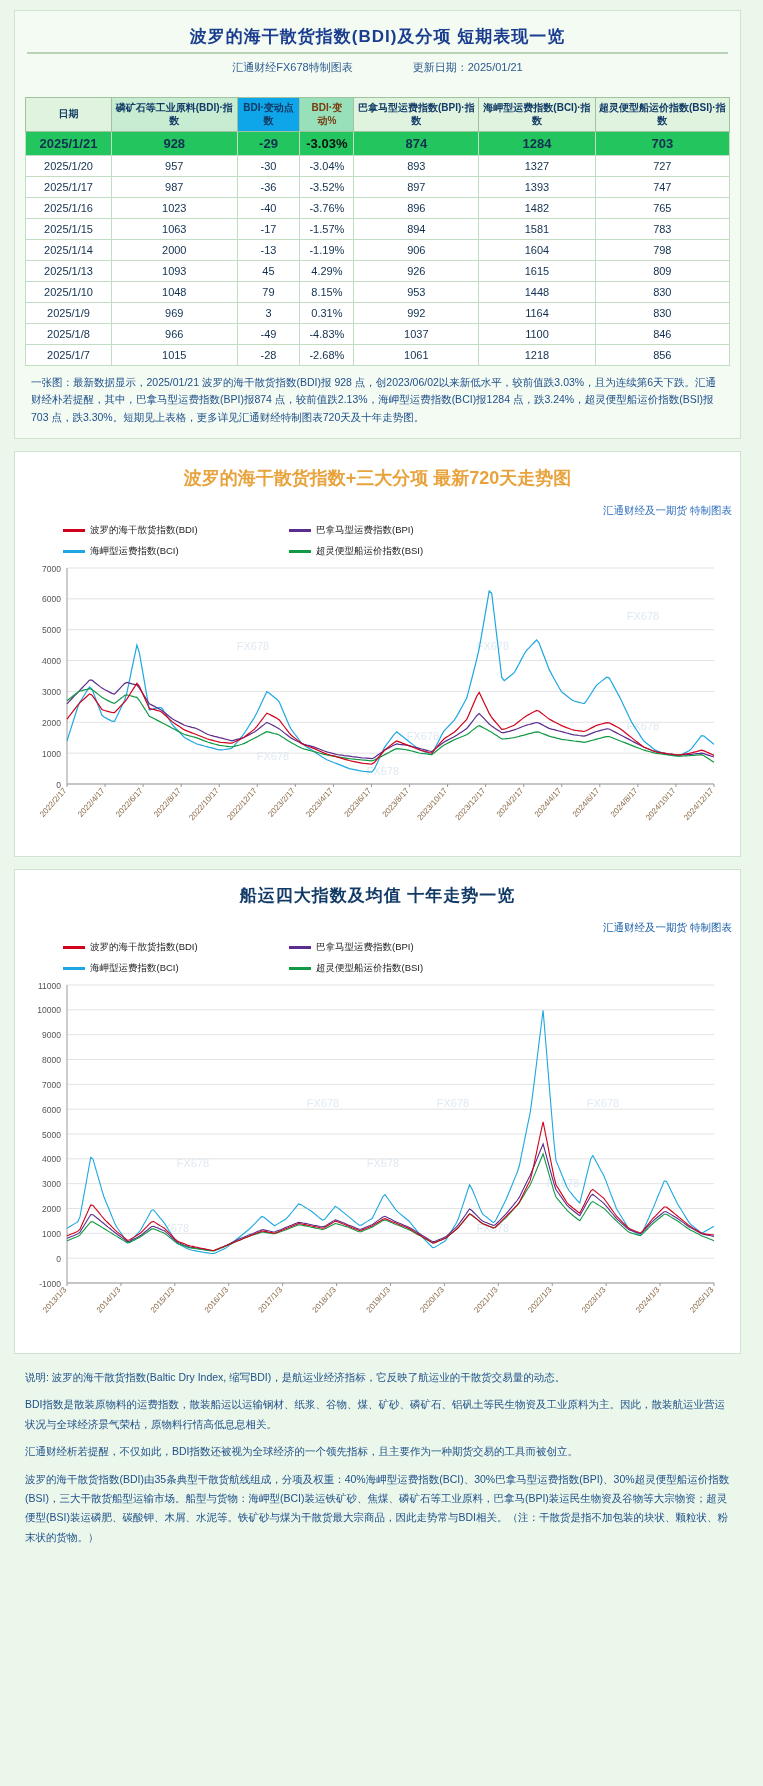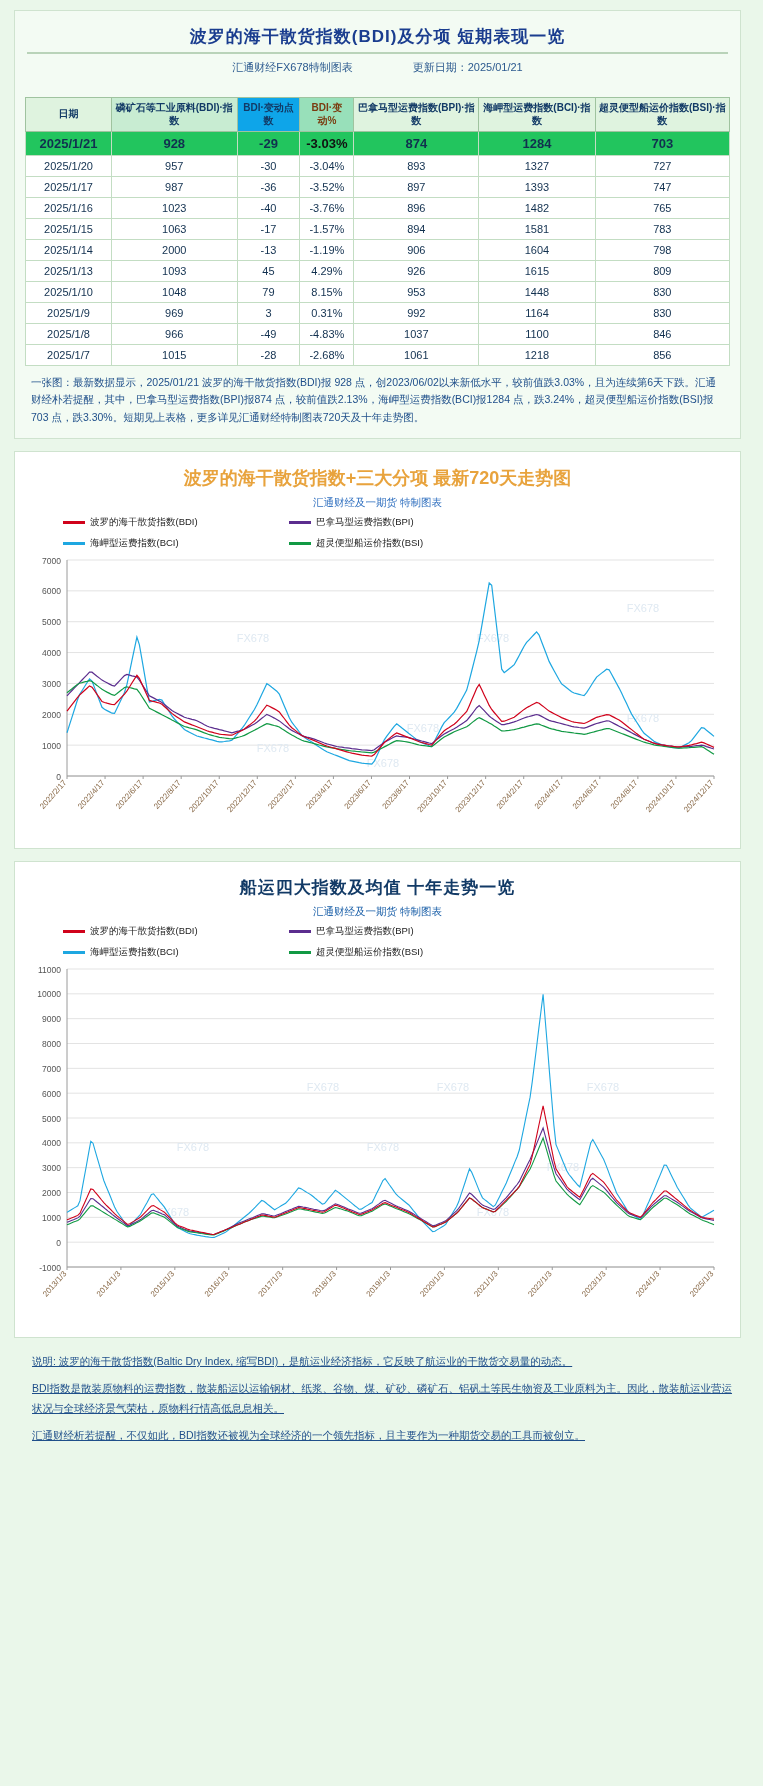--- a/index.html
+++ b/index.html
@@ -85,24 +85,24 @@
   }
   .chart-title {
     text-align: center;
     font-size: 18px;
     font-weight: bold;
     color: #e8a33d;
     padding-top: 4px;
   }
   .chart-title.dark { color: #123a66; font-size: 17px; letter-spacing: 1px; }
   .chart-sub {
-    text-align: center;
+    text-align: right;
     font-size: 10.5px;
     color: #2f6fbf;
-    margin-top: 6px;
+    margin-top: 14px;
     margin-bottom: 2px;
   }
   .chart-sub.dark { color: #1a5fa8; }
   .legend {
     display: flex;
     flex-wrap: wrap;
     gap: 8px 26px;
     font-size: 9.5px;
     color: #222;
     margin: 6px 0 2px 0;
@@ -114,21 +114,21 @@
   svg { display: block; }
   .wm { fill: #dfe9f2; font-size: 11px; font-family: "Liberation Sans", sans-serif; }
 
   
   .footer {
     font-size: 10.5px;
     color: #1f4f8a;
     line-height: 1.85;
     padding: 14px 6px 8px 6px;
   }
-  .footer p { margin: 0 0 8px 12px; text-decoration: underline; }
+  .footer p { margin: 0 0 8px 5px; }
 </style>
 </head>
 <body>
 
 <div class="page">
 
   <div class="panel table-panel">
     <div class="main-title">波罗的海干散货指数(BDI)及分项  短期表现一览</div>
     <div class="subline">
       <span>汇通财经FX678特制图表</span>
@@ -437,15 +437,16 @@
           <path d="M44.0 263.8 L46.2 262.9 L48.3 262.0 L50.5 261.1 L52.7 260.3 L54.8 259.4 L57.0 257.9 L59.1 255.2 L61.3 252.6 L63.5 249.9 L65.6 247.3 L67.8 244.7 L70.0 244.9 L72.1 246.2 L74.3 247.5 L76.5 248.8 L78.6 250.1 L80.8 251.5 L82.9 252.8 L85.1 254.1 L87.3 255.4 L89.4 256.7 L91.6 258.1 L93.8 259.4 L95.9 260.7 L98.1 262.0 L100.3 263.4 L102.4 264.7 L104.6 266.0 L106.8 265.4 L108.9 264.3 L111.1 263.2 L113.2 262.1 L115.4 261.0 L117.6 259.8 L119.7 258.3 L121.9 256.7 L124.1 255.2 L126.2 253.7 L128.4 252.1 L130.6 251.8 L132.7 252.7 L134.9 253.6 L137.0 254.5 L139.2 255.3 L141.4 256.2 L143.5 257.9 L145.7 259.6 L147.9 261.4 L150.0 263.1 L152.2 264.9 L154.4 266.4 L156.5 267.2 L158.7 268.0 L160.8 268.8 L163.0 269.6 L165.2 270.4 L167.3 270.9 L169.5 271.2 L171.7 271.5 L173.8 271.8 L176.0 272.1 L178.2 272.5 L180.3 272.8 L182.5 273.1 L184.7 273.4 L186.8 273.7 L189.0 274.0 L191.1 273.9 L193.3 273.1 L195.5 272.2 L197.6 271.3 L199.8 270.4 L202.0 269.5 L204.1 268.6 L206.3 267.6 L208.5 266.7 L210.6 265.7 L212.8 264.7 L214.9 263.8 L217.1 262.9 L219.3 262.0 L221.4 261.1 L223.6 260.2 L225.8 259.4 L227.9 258.6 L230.1 257.9 L232.3 257.2 L234.4 256.6 L236.6 255.9 L238.7 255.3 L240.9 255.3 L243.1 255.6 L245.2 255.9 L247.4 256.2 L249.6 256.6 L251.7 256.8 L253.9 256.0 L256.1 255.3 L258.2 254.5 L260.4 253.8 L262.6 253.0 L264.7 252.2 L266.9 251.3 L269.0 250.4 L271.2 249.6 L273.4 248.7 L275.5 247.8 L277.7 248.0 L279.9 248.4 L282.0 248.9 L284.2 249.3 L286.4 249.8 L288.5 250.2 L290.7 250.6 L292.8 251.1 L295.0 251.5 L297.2 252.0 L299.3 252.4 L301.5 252.0 L303.7 250.9 L305.8 249.8 L308.0 248.7 L310.2 247.6 L312.3 246.5 L314.5 247.0 L316.6 247.6 L318.8 248.3 L321.0 249.0 L323.1 249.6 L325.3 250.3 L327.5 251.2 L329.6 252.1 L331.8 253.0 L334.0 253.9 L336.1 254.7 L338.3 254.6 L340.5 253.7 L342.6 252.8 L344.8 251.9 L346.9 251.0 L349.1 250.2 L351.3 248.9 L353.4 247.5 L355.6 246.2 L357.8 244.9 L359.9 243.6 L362.1 243.0 L364.3 243.8 L366.4 244.7 L368.6 245.6 L370.7 246.5 L372.9 247.4 L375.1 248.2 L377.2 249.1 L379.4 250.0 L381.6 250.9 L383.7 251.8 L385.9 252.7 L388.1 253.8 L390.2 255.0 L392.4 256.2 L394.5 257.4 L396.7 258.6 L398.9 259.8 L401.0 261.0 L403.2 262.3 L405.4 263.5 L407.5 264.7 L409.7 266.0 L411.9 265.6 L414.0 264.7 L416.2 263.8 L418.4 263.0 L420.5 262.1 L422.7 261.1 L424.8 259.3 L427.0 257.6 L429.2 255.8 L431.3 254.1 L433.5 252.3 L435.7 250.1 L437.8 247.5 L440.0 244.8 L442.2 242.2 L444.3 239.6 L446.5 236.9 L448.6 237.9 L450.8 239.7 L453.0 241.4 L455.1 243.2 L457.3 245.0 L459.5 246.6 L461.6 247.4 L463.8 248.3 L466.0 249.2 L468.1 250.1 L470.3 251.0 L472.4 250.3 L474.6 248.3 L476.8 246.3 L478.9 244.3 L481.1 242.4 L483.3 240.4 L485.4 238.0 L487.6 235.6 L489.8 233.2 L491.9 230.7 L494.1 228.3 L496.3 225.6 L498.4 222.1 L500.6 218.6 L502.7 215.0 L504.9 211.5 L507.1 208.0 L509.2 203.4 L511.4 198.1 L513.6 192.8 L515.7 187.5 L517.9 182.2 L520.1 177.0 L522.2 184.2 L524.4 191.7 L526.5 199.2 L528.7 206.7 L530.9 214.1 L533.0 220.0 L535.2 222.6 L537.4 225.3 L539.5 227.9 L541.7 230.5 L543.9 233.2 L546.0 235.2 L548.2 237.0 L550.3 238.7 L552.5 240.5 L554.7 242.3 L556.8 243.7 L559.0 240.2 L561.2 236.7 L563.3 233.2 L565.5 229.6 L567.7 226.1 L569.8 224.6 L572.0 225.9 L574.2 227.2 L576.3 228.6 L578.5 229.9 L580.6 231.2 L582.8 233.2 L585.0 235.4 L587.1 237.6 L589.3 239.8 L591.5 242.0 L593.6 244.2 L595.8 246.2 L598.0 248.1 L600.1 250.1 L602.3 252.1 L604.4 254.1 L606.6 255.4 L608.8 256.1 L610.9 256.7 L613.1 257.4 L615.3 258.1 L617.4 258.7 L619.6 256.9 L621.8 254.7 L623.9 252.5 L626.1 250.3 L628.2 248.1 L630.4 246.0 L632.6 244.3 L634.7 242.5 L636.9 240.8 L639.1 239.0 L641.2 237.2 L643.4 237.2 L645.6 238.5 L647.7 239.9 L649.9 241.2 L652.1 242.5 L654.2 243.8 L656.4 245.3 L658.5 246.9 L660.7 248.4 L662.9 250.0 L665.0 251.5 L667.2 252.9 L669.4 254.0 L671.5 255.1 L673.7 256.2 L675.9 257.3 L678.0 258.4 L680.2 259.4 L682.3 260.2 L684.5 261.1 L686.7 262.0 L688.8 262.8 L691.0 263.7 " fill="none" stroke="#119944" stroke-width="1.1"></path>
           <path d="M44.0 258.8 L46.2 257.9 L48.3 257.1 L50.5 256.2 L52.7 255.3 L54.8 254.4 L57.0 252.1 L59.1 247.3 L61.3 242.4 L63.5 237.6 L65.6 232.7 L67.8 227.9 L70.0 228.4 L72.1 231.1 L74.3 233.7 L76.5 236.4 L78.6 239.0 L80.8 241.6 L82.9 243.8 L85.1 246.0 L87.3 248.2 L89.4 250.4 L91.6 252.6 L93.8 254.6 L95.9 256.4 L98.1 258.1 L100.3 259.9 L102.4 261.7 L104.6 263.4 L106.8 262.7 L108.9 261.4 L111.1 260.1 L113.2 258.8 L115.4 257.5 L117.6 256.0 L119.7 253.8 L121.9 251.6 L124.1 249.4 L126.2 247.2 L128.4 245.0 L130.6 244.6 L132.7 245.9 L134.9 247.2 L137.0 248.6 L139.2 249.9 L141.4 251.2 L143.5 253.3 L145.7 255.5 L147.9 257.7 L150.0 259.9 L152.2 262.1 L154.4 264.0 L156.5 264.9 L158.7 265.7 L160.8 266.6 L163.0 267.5 L165.2 268.4 L167.3 269.0 L169.5 269.4 L171.7 269.9 L173.8 270.3 L176.0 270.8 L178.2 271.2 L180.3 271.6 L182.5 272.1 L184.7 272.5 L186.8 273.0 L189.0 273.4 L191.1 273.5 L193.3 272.6 L195.5 271.7 L197.6 270.8 L199.8 269.9 L202.0 269.0 L204.1 268.2 L206.3 267.3 L208.5 266.4 L210.6 265.5 L212.8 264.6 L214.9 263.8 L217.1 262.9 L219.3 262.0 L221.4 261.1 L223.6 260.2 L225.8 259.4 L227.9 258.5 L230.1 257.6 L232.3 256.7 L234.4 255.8 L236.6 255.0 L238.7 254.1 L240.9 254.2 L243.1 254.6 L245.2 255.1 L247.4 255.5 L249.6 255.9 L251.7 256.3 L253.9 255.4 L256.1 254.5 L258.2 253.6 L260.4 252.7 L262.6 251.8 L264.7 251.0 L266.9 250.1 L269.0 249.2 L271.2 248.3 L273.4 247.4 L275.5 246.6 L277.7 246.8 L279.9 247.2 L282.0 247.6 L284.2 248.1 L286.4 248.5 L288.5 249.0 L290.7 249.4 L292.8 249.8 L295.0 250.3 L297.2 250.7 L299.3 251.2 L301.5 250.7 L303.7 249.3 L305.8 248.0 L308.0 246.7 L310.2 245.4 L312.3 244.1 L314.5 244.7 L316.6 245.6 L318.8 246.5 L321.0 247.3 L323.1 248.2 L325.3 249.1 L327.5 250.0 L329.6 250.9 L331.8 251.7 L334.0 252.6 L336.1 253.5 L338.3 253.3 L340.5 252.4 L342.6 251.6 L344.8 250.7 L346.9 249.8 L349.1 248.9 L351.3 247.6 L353.4 246.3 L355.6 245.0 L357.8 243.7 L359.9 242.3 L362.1 241.7 L364.3 242.6 L366.4 243.5 L368.6 244.4 L370.7 245.2 L372.9 246.1 L375.1 247.0 L377.2 247.9 L379.4 248.8 L381.6 249.6 L383.7 250.5 L385.9 251.4 L388.1 252.7 L390.2 254.1 L392.4 255.4 L394.5 256.7 L396.7 258.0 L398.9 259.3 L401.0 260.7 L403.2 262.0 L405.4 263.3 L407.5 264.6 L409.7 265.9 L411.9 265.6 L414.0 264.7 L416.2 263.8 L418.4 263.0 L420.5 262.1 L422.7 261.1 L424.8 259.3 L427.0 257.6 L429.2 255.8 L431.3 254.1 L433.5 252.3 L435.7 250.1 L437.8 247.5 L440.0 244.8 L442.2 242.2 L444.3 239.6 L446.5 236.9 L448.6 237.9 L450.8 239.7 L453.0 241.4 L455.1 243.2 L457.3 245.0 L459.5 246.6 L461.6 247.4 L463.8 248.3 L466.0 249.2 L468.1 250.1 L470.3 251.0 L472.4 250.2 L474.6 248.0 L476.8 245.8 L478.9 243.6 L481.1 241.4 L483.3 239.2 L485.4 237.0 L487.6 234.8 L489.8 232.6 L491.9 230.4 L494.1 228.2 L496.3 225.4 L498.4 221.0 L500.6 216.6 L502.7 212.2 L504.9 207.8 L507.1 203.4 L509.2 195.4 L511.4 185.3 L513.6 175.1 L515.7 165.0 L517.9 154.9 L520.1 144.8 L522.2 155.4 L524.4 166.4 L526.5 177.4 L528.7 188.4 L530.9 199.4 L533.0 207.9 L535.2 211.4 L537.4 214.9 L539.5 218.4 L541.7 221.9 L543.9 225.5 L546.0 227.8 L548.2 229.5 L550.3 231.3 L552.5 233.0 L554.7 234.8 L556.8 236.2 L559.0 231.8 L561.2 227.4 L563.3 223.0 L565.5 218.6 L567.7 214.2 L569.8 212.4 L572.0 214.1 L574.2 215.9 L576.3 217.6 L578.5 219.4 L580.6 221.2 L582.8 224.0 L585.0 227.0 L587.1 230.1 L589.3 233.2 L591.5 236.3 L593.6 239.2 L595.8 241.4 L598.0 243.6 L600.1 245.8 L602.3 248.0 L604.4 250.2 L606.6 251.8 L608.8 252.7 L610.9 253.6 L613.1 254.4 L615.3 255.3 L617.4 256.2 L619.6 254.1 L621.8 251.4 L623.9 248.8 L626.1 246.2 L628.2 243.5 L630.4 241.0 L632.6 238.8 L634.7 236.6 L636.9 234.4 L639.1 232.2 L641.2 230.0 L643.4 230.0 L645.6 231.8 L647.7 233.5 L649.9 235.3 L652.1 237.1 L654.2 238.8 L656.4 240.6 L658.5 242.3 L660.7 244.1 L662.9 245.9 L665.0 247.6 L667.2 249.3 L669.4 250.6 L671.5 251.9 L673.7 253.2 L675.9 254.5 L678.0 255.9 L680.2 256.5 L682.3 256.9 L684.5 257.2 L686.7 257.5 L688.8 257.8 L691.0 258.1 " fill="none" stroke="#d0021b" stroke-width="1.1"></path>
         </svg>
     </div>
   </div>
 
   <div class="footer">
     <p>说明: 波罗的海干散货指数(Baltic Dry Index, 缩写BDI)，是航运业经济指标，它反映了航运业的干散货交易量的动态。</p>
     <p>BDI指数是散装原物料的运费指数，散装船运以运输钢材、纸浆、谷物、煤、矿砂、磷矿石、铝矾土等民生物资及工业原料为主。因此，散装航运业营运状况与全球经济景气荣枯，原物料行情高低息息相关。</p>
     <p>汇通财经析若提醒，不仅如此，BDI指数还被视为全球经济的一个领先指标，且主要作为一种期货交易的工具而被创立。</p>
+    <p>波罗的海干散货指数(BDI)由35条典型干散货航线组成，分项及权重：40%海岬型运费指数(BCI)、30%巴拿马型运费指数(BPI)、30%超灵便型船运价指数(BSI)，三大干散货船型运输市场。船型与货物：海岬型(BCI)装运铁矿砂、焦煤、磷矿石等工业原料，巴拿马(BPI)装运民生物资及谷物等大宗物资；超灵便型(BSI)装运磷肥、碳酸钾、木屑、水泥等。铁矿砂与煤为干散货最大宗商品，因此走势常与BDI相关。（注：干散货是指不加包装的块状、颗粒状、粉末状的货物。）</p>
   </div>
 
 </div>
 
 </body></html>

